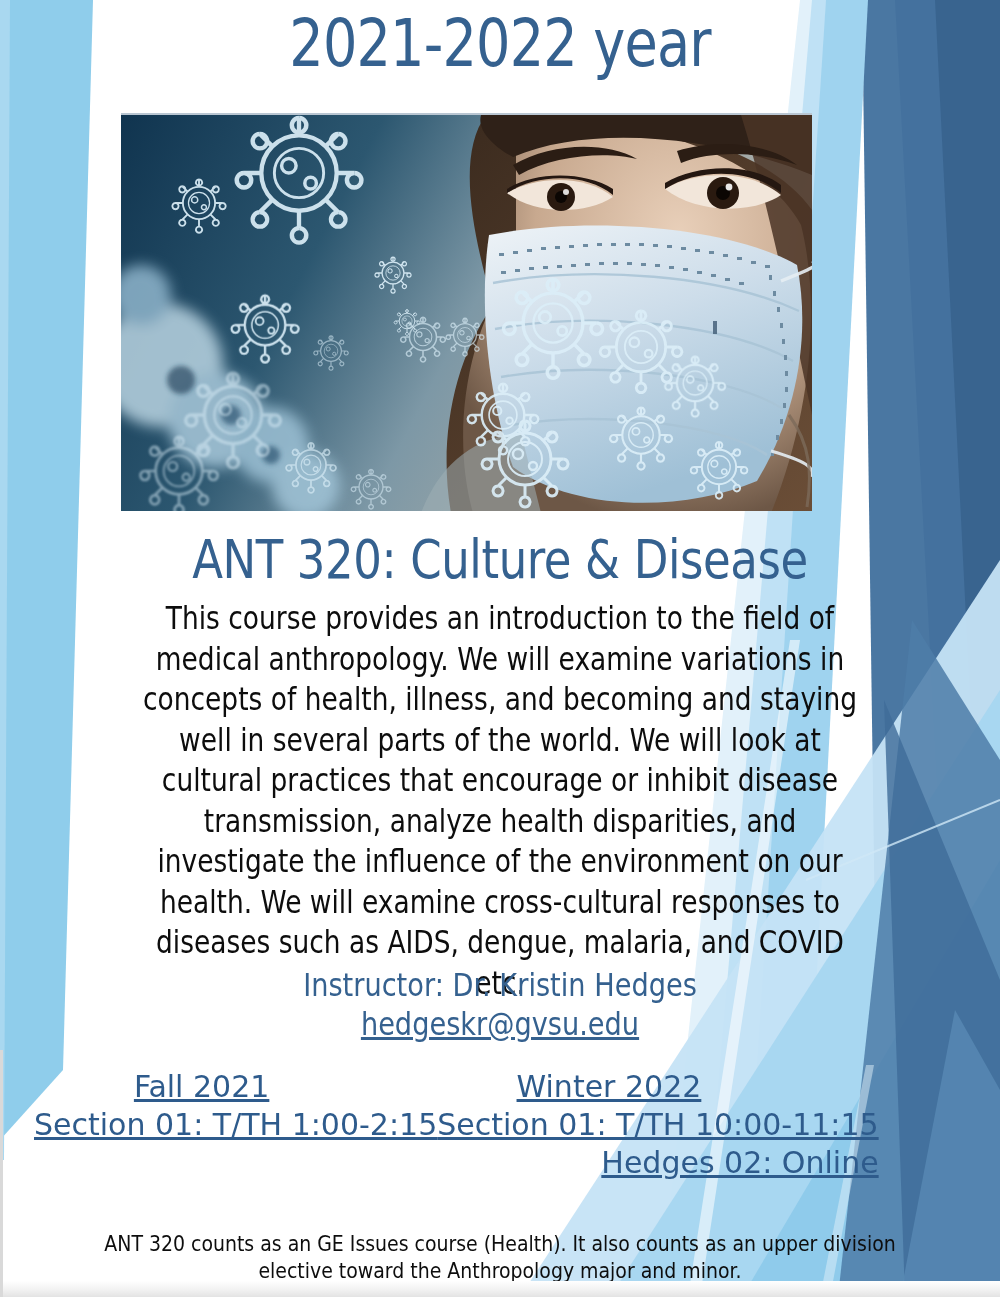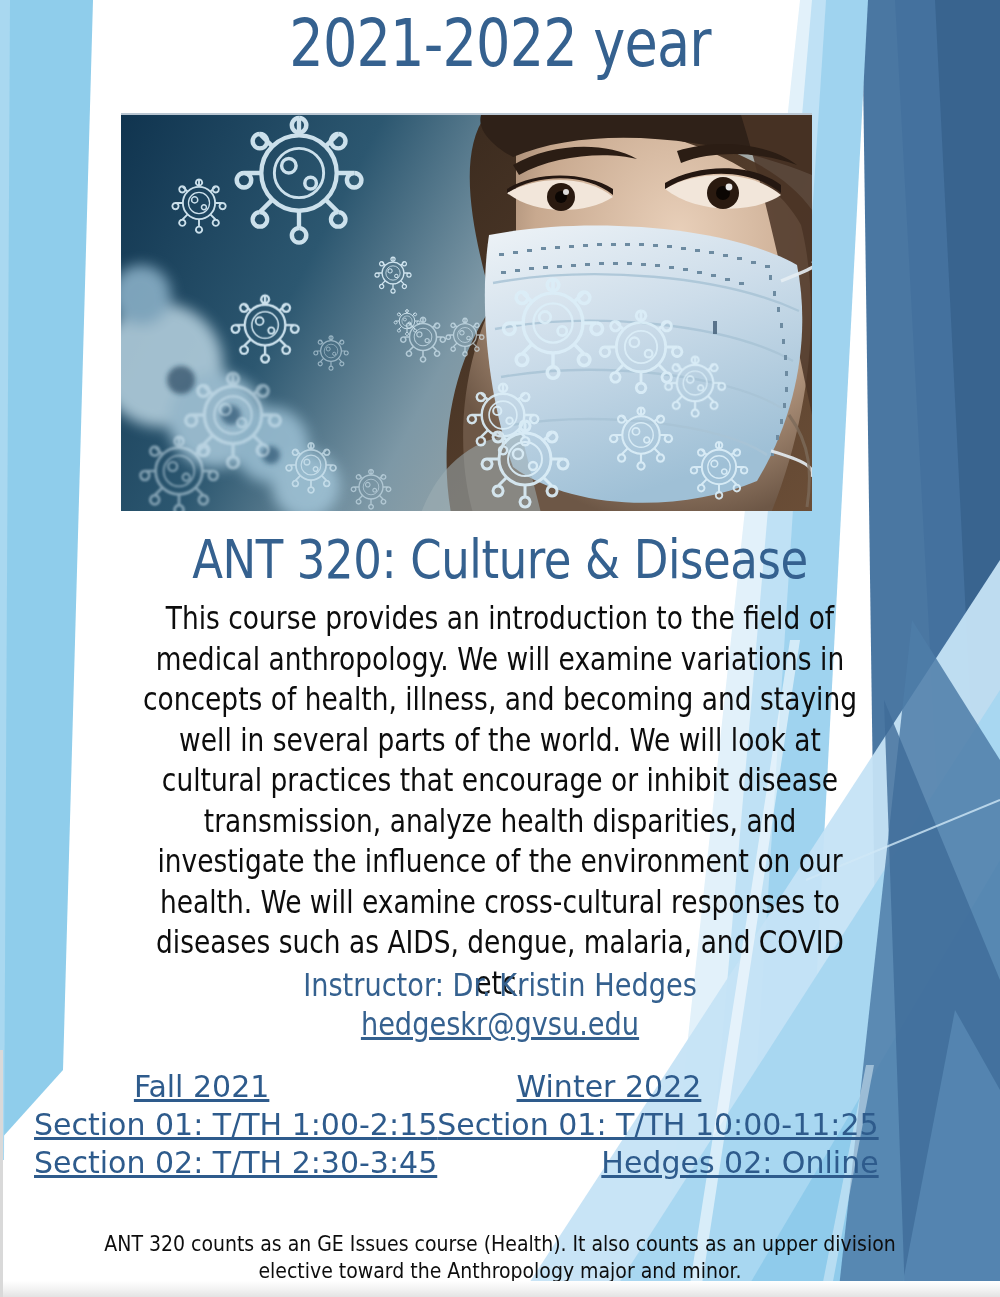--- a/index.html
+++ b/index.html
@@ -396,25 +396,24 @@
 
   <div class="layer" id="instructor-block">
     <span>Instructor: Dr. Kristin Hedges</span><br>
     <span id="instructor-email">hedgeskr@gvsu.edu</span>
   </div>
 
   <div id="schedule">
     <div class="sched-col left">
       <span class="sched-head">Fall 2021</span>
       <span class="sched-line">Section 01: T/TH 1:00-2:15</span>
-      <span class="sched-line">Section 02: T/TH 2:30-3:45</span>
     </div>
     <div class="sched-col right">
       <span class="sched-head">Winter 2022</span>
-      <span class="sched-line">Section 01: T/TH 10:00-11:25</span>
+      <span class="sched-line">Section 01: T/TH 10:00-11:15</span>
       <span class="sched-line">Hedges 02: Online</span>
     </div>
   </div>
 
   <div class="layer" id="footer-note">ANT 320 counts as an GE Issues course (Health). It also counts as an upper division elective toward the Anthropology major and minor.</div>
 
   <div id="bottom-strip"></div>
   <div id="left-edge-line"></div>
 </div>
 

